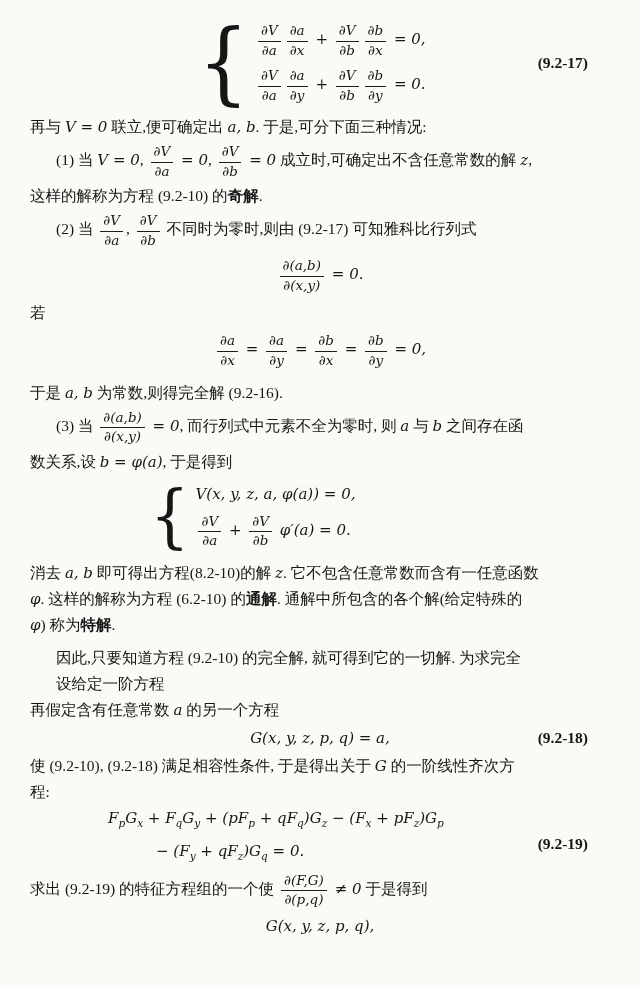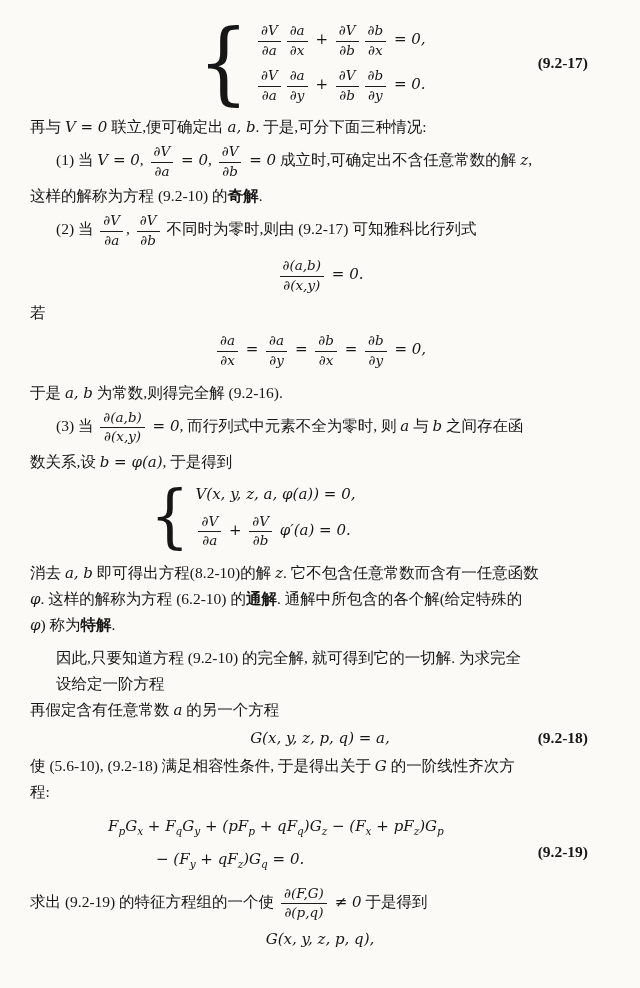--- a/index.html
+++ b/index.html
@@ -24,21 +24,21 @@
     font-weight:bold;font-size:15.5px;font-family:"Liberation Serif",serif;white-space:nowrap;}
   .sys{display:flex;align-items:center;justify-content:flex-start;text-align:left;}
   .sys17{padding-left:168px;margin:2px 0 10px 0;}
   .sys2{padding-left:120px;margin:8px 0 10px 0;}
   .brace{font-family:"DejaVu Serif",serif;line-height:1;margin-right:6px;
     transform:scaleY(1.12);transform-origin:center;color:#161616;}
   .brace-lg{font-size:80px;}
   .brace-md{font-size:62px;}
   .sys-rows{display:flex;flex-direction:column;gap:8px;}
   .sys-rows .fline{font-size:15.5px;line-height:22px;white-space:nowrap;}
-  .eq19{position:relative;margin:8px 0;}
+  .eq19{position:relative;margin:0 0;}
   .eq19-l1{padding-left:78px;}
   .eq19-l2{padding-left:126px;position:relative;margin-top:2px;}
 </style>
 </head>
 <body>
 
 <div class="page">
 
   <div class="display sys sys17">
     <span class="brace brace-lg">{</span>
@@ -139,21 +139,21 @@
   <div class="line indent" style="margin-top:7px;"><span class="tc">因此,只要知道方程 (9.2-10) 的完全解, 就可得到它的一切解. 为求完全</span></div>
 
   <div class="line indent"><span class="tc">设给定一阶方程</span></div>
 
   <div class="line"><span class="tc">再假定含有任意常数 </span><span class="tm">a</span><span class="tc"> 的另一个方程</span></div>
   <div class="display">
     <span class="fline"><span class="tm">G(x, y, z, p, q) = a,</span></span>
     <span class="eq-label">(9.2-18)</span>
   </div>
 
-  <div class="line"><span class="tc">使 (5.6-10), (9.2-18) 满足相容性条件, 于是得出关于 </span><span class="tm">G</span><span class="tc"> 的一阶线性齐次方</span></div>
+  <div class="line"><span class="tc">使 (9.2-10), (9.2-18) 满足相容性条件, 于是得出关于 </span><span class="tm">G</span><span class="tc"> 的一阶线性齐次方</span></div>
   <div class="line"><span class="tc">程:</span></div>
 
   <div class="eq19">
     <div class="line eq19-l1"><span class="tm">F<sub class="tsub">p</sub></span><span class="tm">G<sub class="tsub">x</sub></span><span class="tm"> + </span><span class="tm">F<sub class="tsub">q</sub></span><span class="tm">G<sub class="tsub">y</sub></span><span class="tm"> + (</span><span class="tm">pF<sub class="tsub">p</sub></span><span class="tm"> + </span><span class="tm">qF<sub class="tsub">q</sub></span><span class="tm">)</span><span class="tm">G<sub class="tsub">z</sub></span><span class="tm"> − (</span><span class="tm">F<sub class="tsub">x</sub></span><span class="tm"> + </span><span class="tm">pF<sub class="tsub">z</sub></span><span class="tm">)</span><span class="tm">G<sub class="tsub">p</sub></span></div>
     <div class="line eq19-l2">
     <span class="tm">− (</span><span class="tm">F<sub class="tsub">y</sub></span><span class="tm"> + </span><span class="tm">qF<sub class="tsub">z</sub></span><span class="tm">)</span><span class="tm">G<sub class="tsub">q</sub></span><span class="tm"> = 0.</span></div>
     <span class="eq-label" style="top:auto;bottom:16px;transform:none;">(9.2-19)</span>
   </div>
 
   <div class="line tallline"><span class="tc">求出 (9.2-19) 的特征方程组的一个使 </span><span class="frac">

